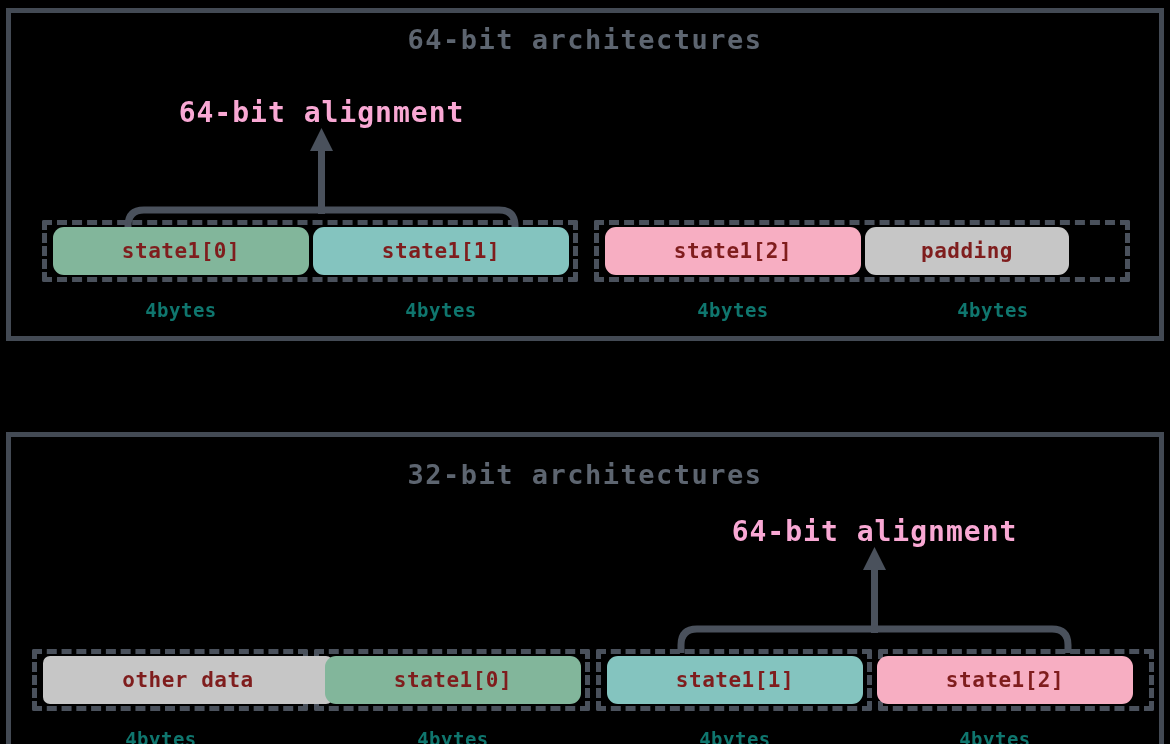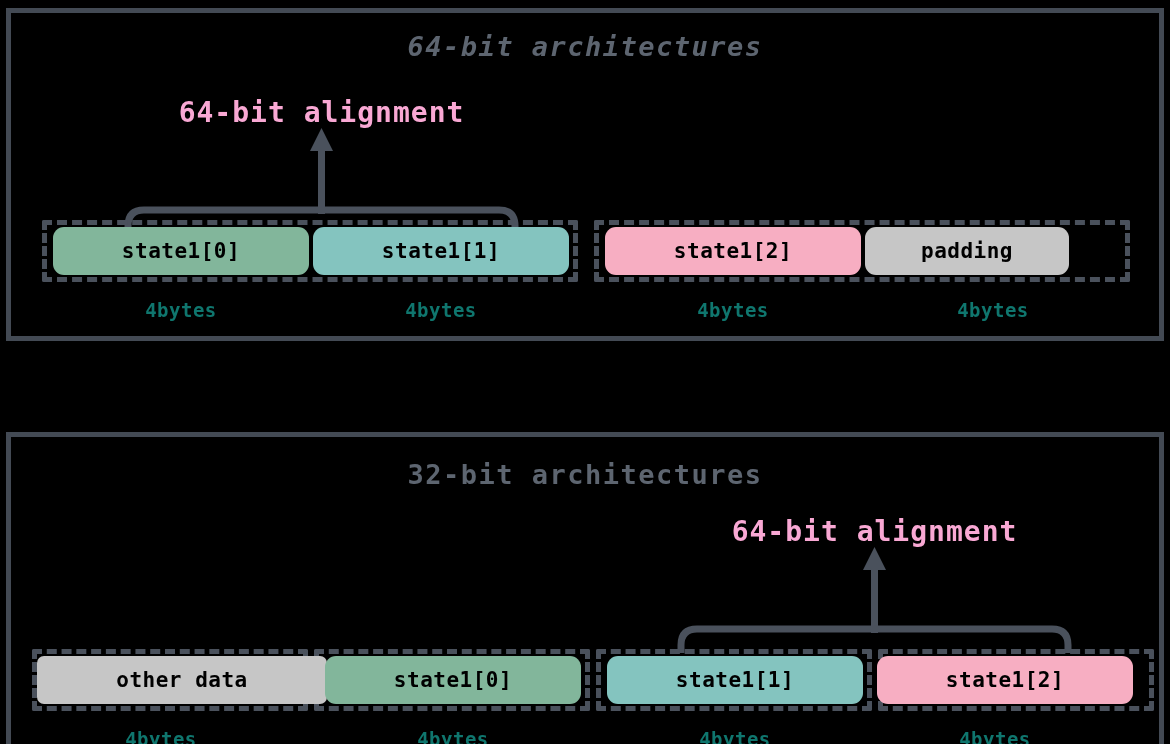--- a/index.html
+++ b/index.html
@@ -24,40 +24,40 @@
   .panel-title {
     position: absolute;
     left: 0; right: 0;
     text-align: center;
     color: #5d6570;
     font-size: 27px;
     font-weight: bold;
     letter-spacing: 1.5px;
     white-space: nowrap;
   }
-  #panel-64 .panel-title { top: 18px; font-style: italic; }
+  #panel-64 .panel-title { top: 11px; }
   #panel-32 .panel-title { top: 22px; }
 
   
   .dashcontainer {
     position: absolute;
     border: 5px dashed #4a515c;
     border-radius: 2px;
     height: 62px;
   }
 
   
   .block {
     position: absolute;
     height: 48px;
     border-radius: 11px;
     display: flex;
     align-items: center;
     justify-content: center;
-    color: #000000;
+    color: #7f1d1d;
     font-size: 21px;
     font-weight: bold;
     letter-spacing: 0.5px;
     white-space: nowrap;
   }
 
   
   .size-label {
     position: absolute;
     color: #0f766e;
@@ -138,21 +138,21 @@
         <polygon points="197.5,4 186,27 209,27" fill="#4a515c"></polygon>
         <path d="M 4 110 L 4 102 Q 4 86 20 86 L 375 86 Q 391 86 391 102 L 391 110" fill="none" stroke="#4a515c" stroke-width="7" stroke-linecap="round"></path>
       </svg>
     </div>
 
     <div class="dashcontainer" style="left:21px; top:212px; width:276px;"></div>
     <div class="dashcontainer" style="left:303px; top:212px; width:276px;"></div>
     <div class="dashcontainer" style="left:585px; top:212px; width:276px;"></div>
     <div class="dashcontainer" style="left:867px; top:212px; width:276px;"></div>
 
-    <div class="block" style="left:26px; top:219px; width:290px; background:#c6c6c6;border-radius:7px;">
+    <div class="block" style="left:32px; top:219px; width:290px; background:#c6c6c6;border-radius:7px;">
       <span>other data</span>
     </div>
     <div class="block" style="left:314px; top:219px; width:256px; background:#82b69b;">
       <span>state1[0]</span>
     </div>
     <div class="block" style="left:596px; top:219px; width:256px; background:#84c4bf;">
       <span>state1[1]</span>
     </div>
     <div class="block" style="left:866px; top:219px; width:256px; background:#f7aec2;">
       <span>state1[2]</span>

